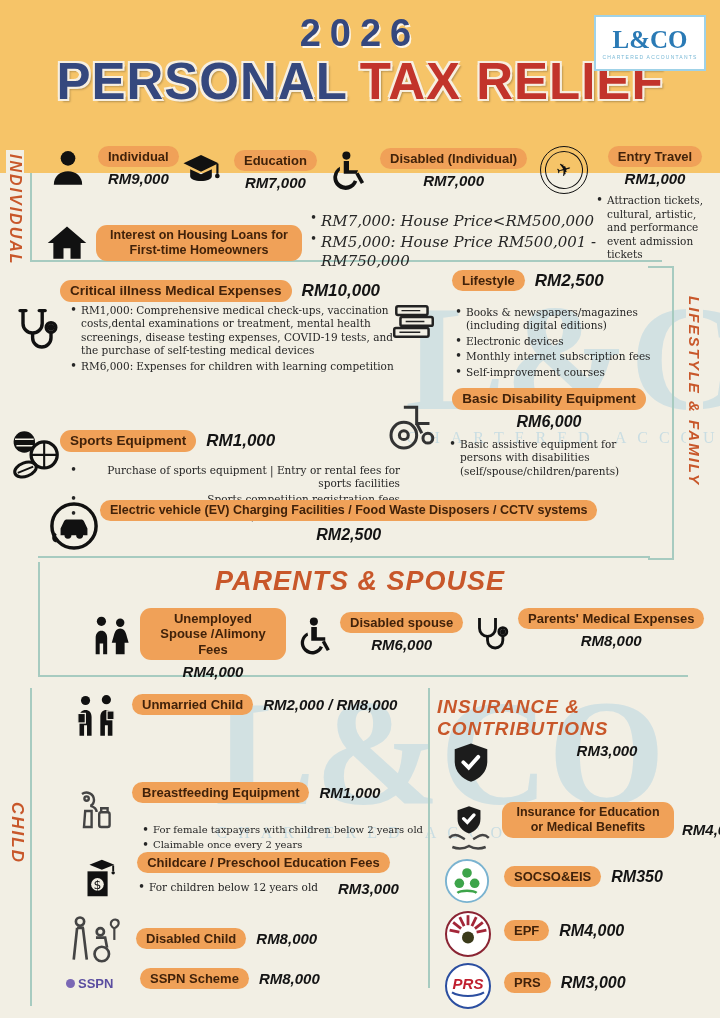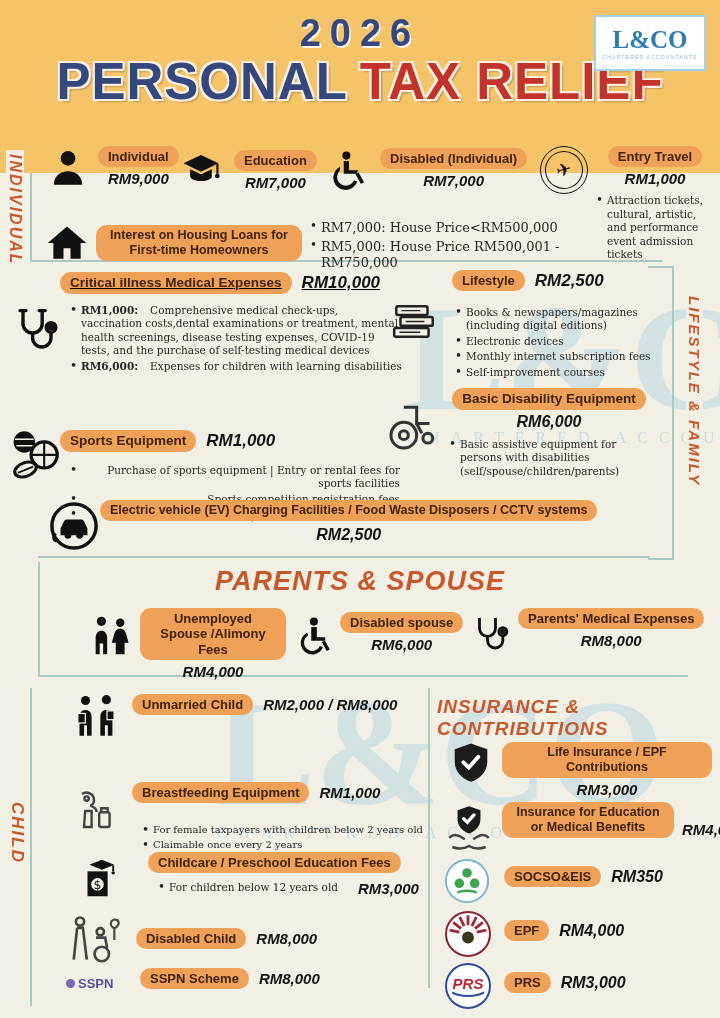--- a/index.html
+++ b/index.html
@@ -19,21 +19,21 @@
   
   .vlabel{position:absolute;writing-mode:vertical-rl;text-orientation:sideways;font-weight:800;font-style:italic;
           color:#C8572A;letter-spacing:2px;z-index:3;background:#F2EFE4;padding:4px 0;}
   .pill{display:inline-block;background:#F0A158;border-radius:11px;padding:3px 10px;font-weight:700;
         color:#41220A;font-size:13px;line-height:1.18;text-align:center;}
   .amt{font-weight:800;font-style:italic;color:#141414;font-size:15px;white-space:nowrap;}
   .serif{font-family:"DejaVu Serif","Liberation Serif",serif;font-size:10.5px;color:#262626;line-height:1.28;}
   ul.b{list-style:none;margin:4px 0 0;padding:0;}
   ul.b li{position:relative;padding-left:11px;margin-bottom:2px;}
   ul.b li::before{content:"\2022";position:absolute;left:0;top:-1px;font-size:12px;}
-  .lead{font-weight:bold;margin-right:12px;}
+  .lead{font-weight:normal;margin-right:3px;}
   .col{display:flex;flex-direction:column;align-items:center;gap:3px;}
   .row{display:flex;align-items:center;gap:10px;}
   .abs{position:absolute;z-index:2;}
   .icon svg{display:block;}
   .tl{position:absolute;background:#A7CBC0;z-index:1;}
   .bracket{position:absolute;border:2px solid #A7CBC0;border-left:none;z-index:1;}
   
   .wm{position:absolute;color:#B9D6E2;font-family:"Liberation Serif",serif;text-align:center;z-index:0;pointer-events:none;}
   .wm .big{font-size:150px;line-height:.85;font-weight:bold;opacity:.55;}
   .wm .small{font-size:16px;letter-spacing:11px;opacity:.7;margin-top:6px;white-space:nowrap;}
@@ -137,44 +137,44 @@
     </div>
   </div>
 
   <div class="abs row" style="left:46px;top:212px;align-items:center;gap:8px;">
     <span class="icon">
       <svg width="42" height="42" viewBox="0 0 24 24" fill="#111">
           <path d="M12 2.5 23 12h-3.2v9H14v-6h-4v6H4.2v-9H1z"></path>
         </svg>
     </span>
     <span class="pill" style="width:186px;font-size:12.5px;">Interest on Housing Loans for First-time Homeowners</span>
-    <ul class="b serif" style="width:330px;font-size:13px;margin-top:8px;">
+    <ul class="b serif" style="width:330px;font-size:15px;margin-top:0;font-style:italic;">
       <li>RM7,000: House Price&lt;RM500,000</li>
       <li>RM5,000: House Price RM500,001 - RM750,000</li>
     </ul>
   </div>
 
   <div class="vlabel" style="left:686px;top:292px;font-size:15px;">LIFESTYLE &amp; FAMILY</div>
 
   <span class="abs icon" style="left:14px;top:300px;">
     <svg width="48" height="58" viewBox="0 0 24 24" fill="none" stroke="#111" stroke-width="1.7">
         <path d="M4.5 3v6.2a4.8 4.8 0 0 0 9.6 0V3"></path>
         <path d="M9.3 13.8v2.6a4.6 4.6 0 0 0 9.2 0v-2.4"></path>
         <circle cx="18.5" cy="11.2" r="2.4"></circle>
         <circle cx="18.5" cy="11.2" r="0.8" fill="#111"></circle>
         <path d="M3 2.8h3M12.6 2.8h3" stroke-linecap="round"></path>
       </svg>
   </span>
-  <div class="abs row" style="left:60px;top:272px;text-decoration:underline;">
+  <div class="abs row" style="left:60px;top:280px;">
     <span class="pill" style="font-size:13.5px;">Critical illness Medical Expenses</span>
     <span class="amt" style="font-size:17px;">RM10,000</span>
   </div>
   <ul class="b serif abs" style="left:70px;top:300px;width:332px;">
     <li><b class="lead">RM1,000:</b><span>Comprehensive medical check-ups, vaccination costs,dental examinations or treatment, mental health screenings, disease testing expenses, COVID-19 tests, and the purchase of self-testing medical devices</span></li>
-    <li><b class="lead">RM6,000:</b><span>Expenses for children with learning disabilities</span></li>
+    <li><b class="lead">RM6,000:</b><span>Expenses for children with learning competition</span></li>
   </ul>
 
   <span class="abs icon" style="left:386px;top:300px;">
     <svg width="56" height="50" viewBox="0 0 24 24" fill="#F2EFE4" stroke="#222" stroke-width="1.2">
         <rect x="3.5" y="3" width="15" height="4.2" rx="0.8"></rect>
         <rect x="5.5" y="8.2" width="15.5" height="4.2" rx="0.8"></rect>
         <rect x="2.5" y="13.4" width="16.5" height="4.2" rx="0.8"></rect>
         <path d="M6 5.1h9M8 10.3h9M5 15.5h10" stroke-width="0.7"></path>
       </svg>
   </span>
@@ -326,21 +326,21 @@
   <span class="abs icon" style="left:76px;top:850px;">
     <svg width="46" height="58" viewBox="0 0 24 24">
         <path d="M6 8h10.5v13H6z" fill="#111"></path>
         <circle cx="11.2" cy="14.8" r="3.3" fill="#F2EFE4"></circle>
         <text x="11.2" y="17.2" font-size="6.5" text-anchor="middle" fill="#111" font-family="DejaVu Sans">$</text>
         <path d="M7 4.6 13.5 2 20 4.6 13.5 7.2z" fill="#111"></path>
         <path d="M19.4 4.9v3.1" stroke="#111" stroke-width="1"></path>
         <circle cx="19.4" cy="8.8" r="0.9" fill="#111"></circle>
       </svg>
   </span>
-  <div class="abs col" style="left:148px;top:852px;align-items:flex-start;">
+  <div class="abs col" style="left:128px;top:852px;align-items:center;">
     <span class="pill">Childcare / Preschool Education Fees</span>
     <div class="row" style="gap:20px;margin-top:4px;margin-left:10px;">
       <ul class="b serif" style="margin:0;font-size:10.5px;">
         <li>For children below 12 years old</li>
       </ul>
       <span class="amt">RM3,000</span>
     </div>
   </div>
 
   <span class="abs icon" style="left:66px;top:910px;">
@@ -370,21 +370,20 @@
 
   <div class="abs sec-head" style="left:437px;top:696px;font-size:19px;">INSURANCE &amp; CONTRIBUTIONS</div>
 
   <span class="abs icon" style="left:448px;top:738px;">
     <svg width="46" height="50" viewBox="0 0 24 24">
         <path d="M12 1.8l8.5 3v6.4c0 5.2-3.6 8.9-8.5 10.6C7.1 20.1 3.5 16.4 3.5 11.2V4.8z" fill="#1c1c1c"></path>
         <path d="M8 11.6l2.8 2.8 5-5.6" stroke="#fff" stroke-width="2" fill="none" stroke-linecap="round"></path>
       </svg>
   </span>
   <div class="abs col" style="left:502px;top:742px;width:210px;">
-    <span class="pill" style="font-size:12.5px;">Life Insurance / EPF Contributions</span>
     <span class="amt">RM3,000</span>
   </div>
 
   <span class="abs icon" style="left:444px;top:800px;">
     <svg width="50" height="54" viewBox="0 0 24 24">
         <path d="M12 2l5.5 2v4.2c0 3.4-2.3 5.8-5.5 6.9-3.2-1.1-5.5-3.5-5.5-6.9V4z" fill="#1c1c1c"></path>
         <path d="M9.4 8l1.8 1.8 3.2-3.6" stroke="#fff" stroke-width="1.6" fill="none" stroke-linecap="round"></path>
         <path d="M2.5 17.2c2-2 4-1.5 5.5-.5l2 1.2M21.5 17.2c-2-2-4-1.5-5.5-.5l-2 1.2M4 21.6c2.5 1 5.5 1 8-.5 2.5 1.5 5.5 1.5 8 .5" stroke="#444" stroke-width="1.2" fill="none"></path>
       </svg>
   </span>

